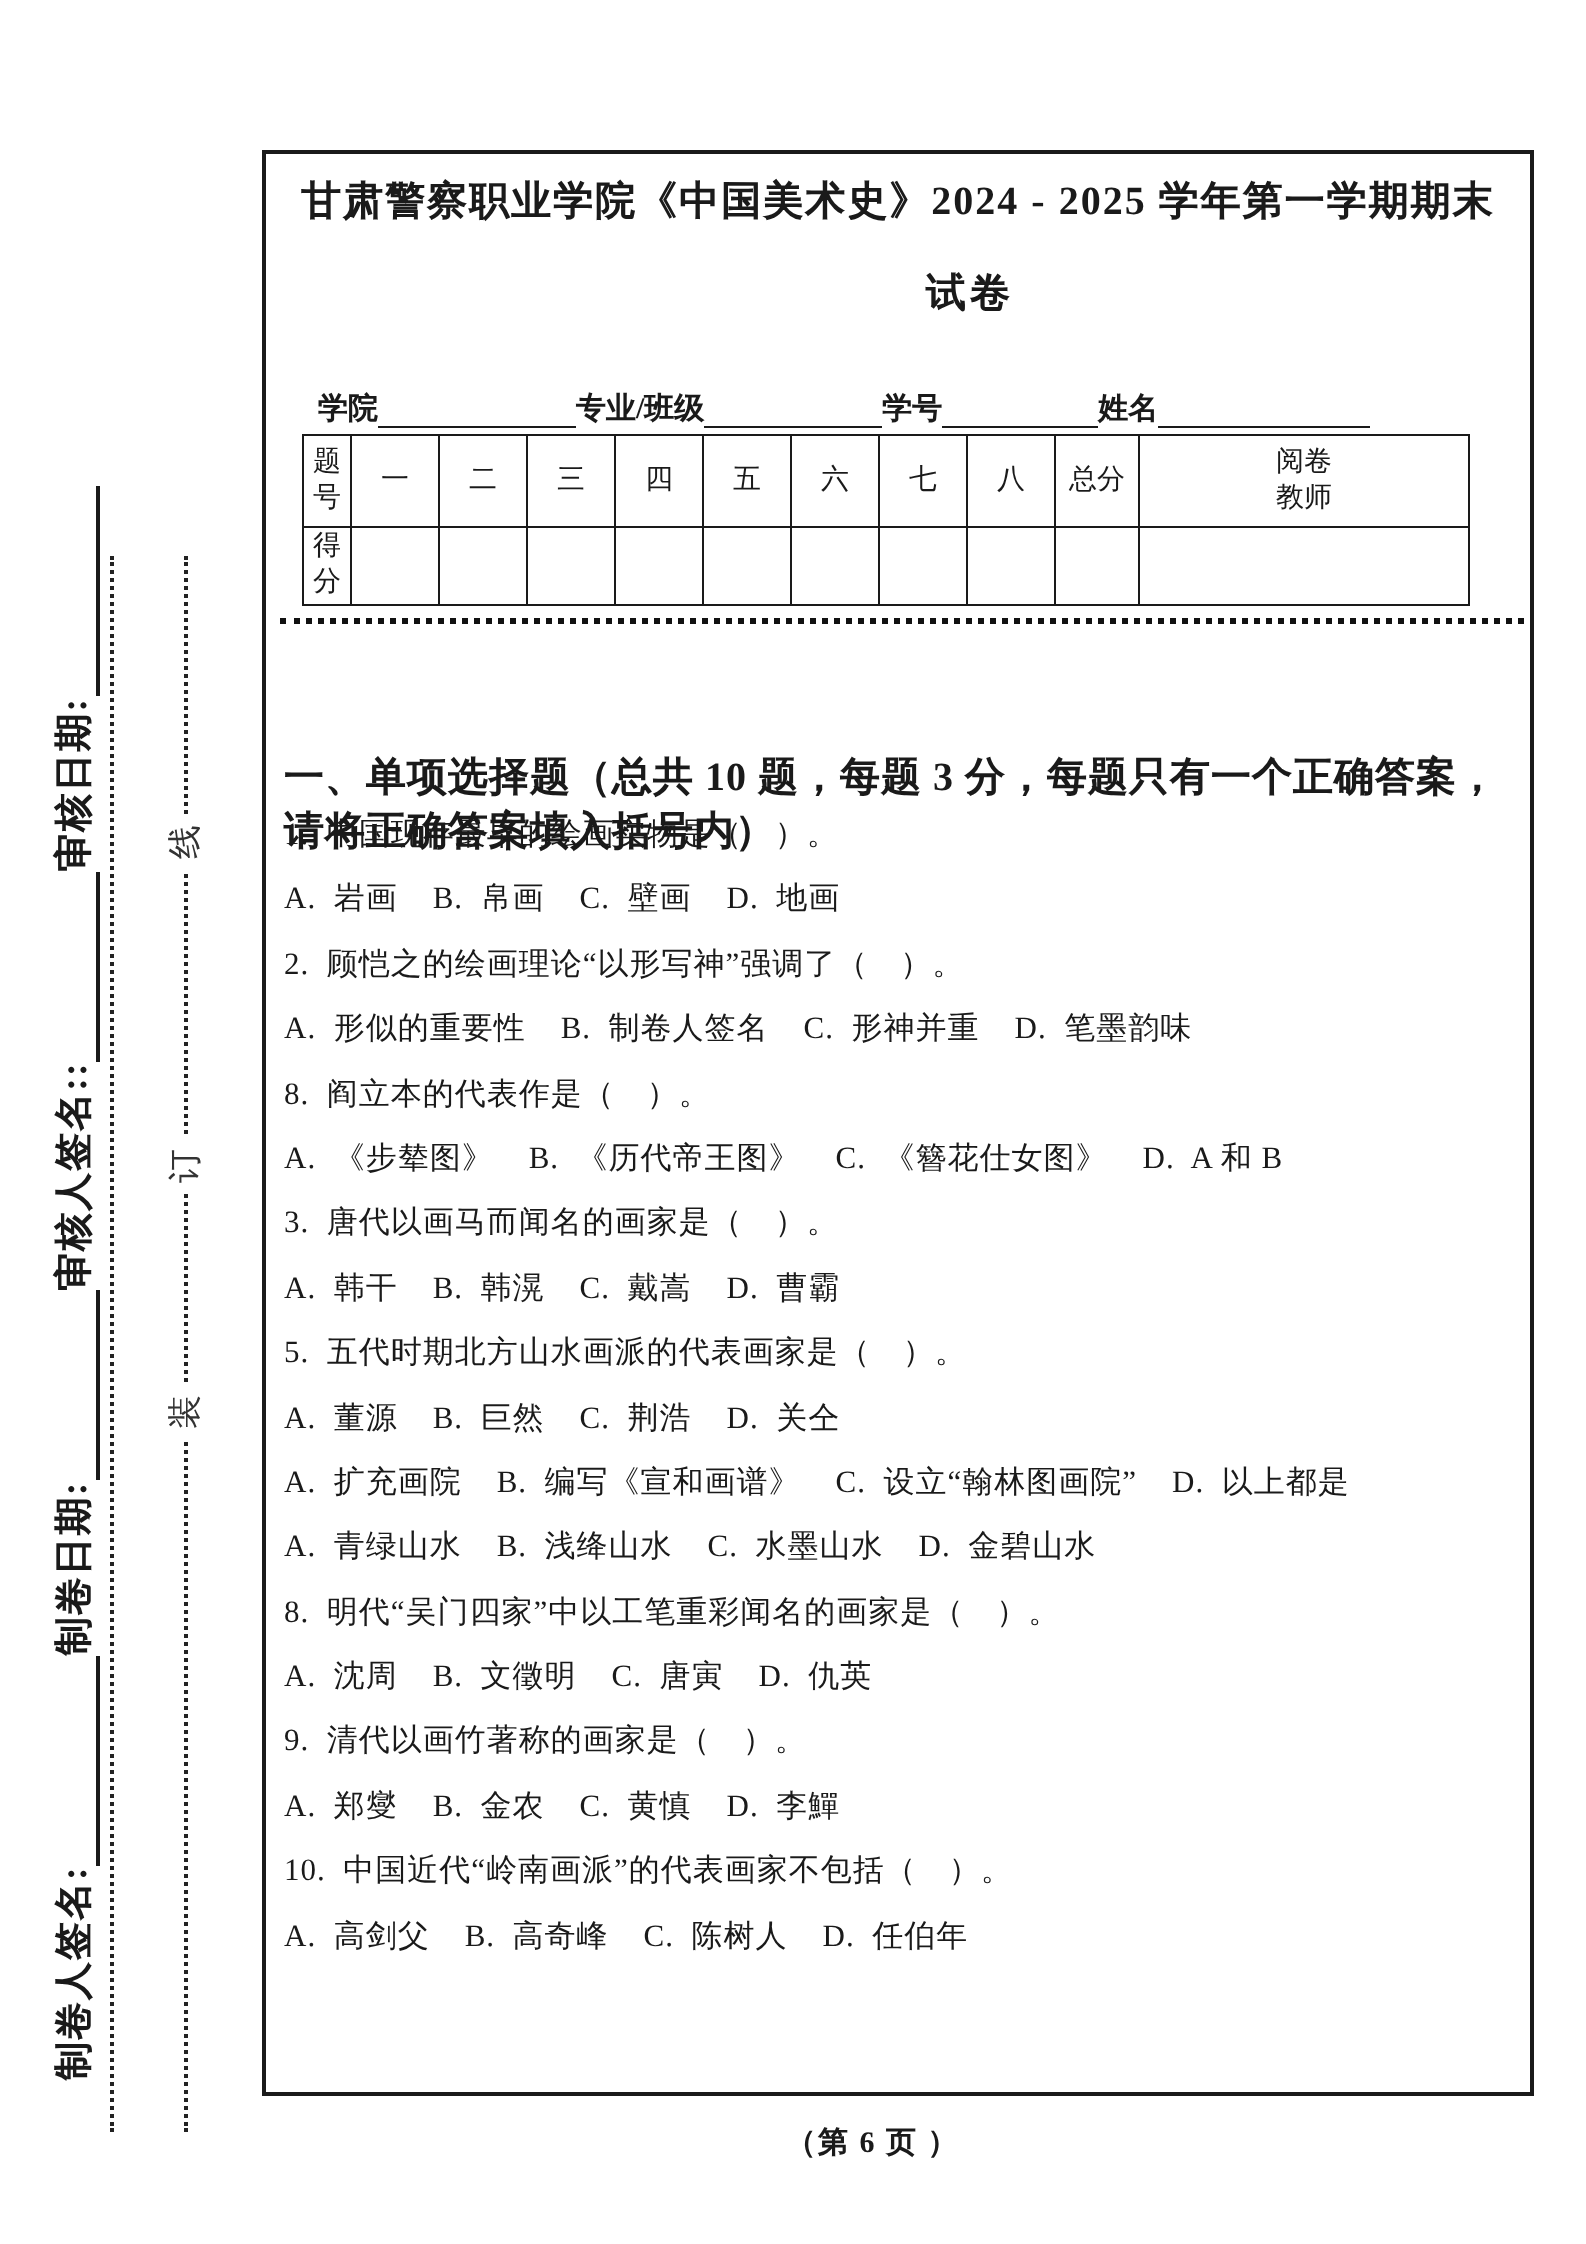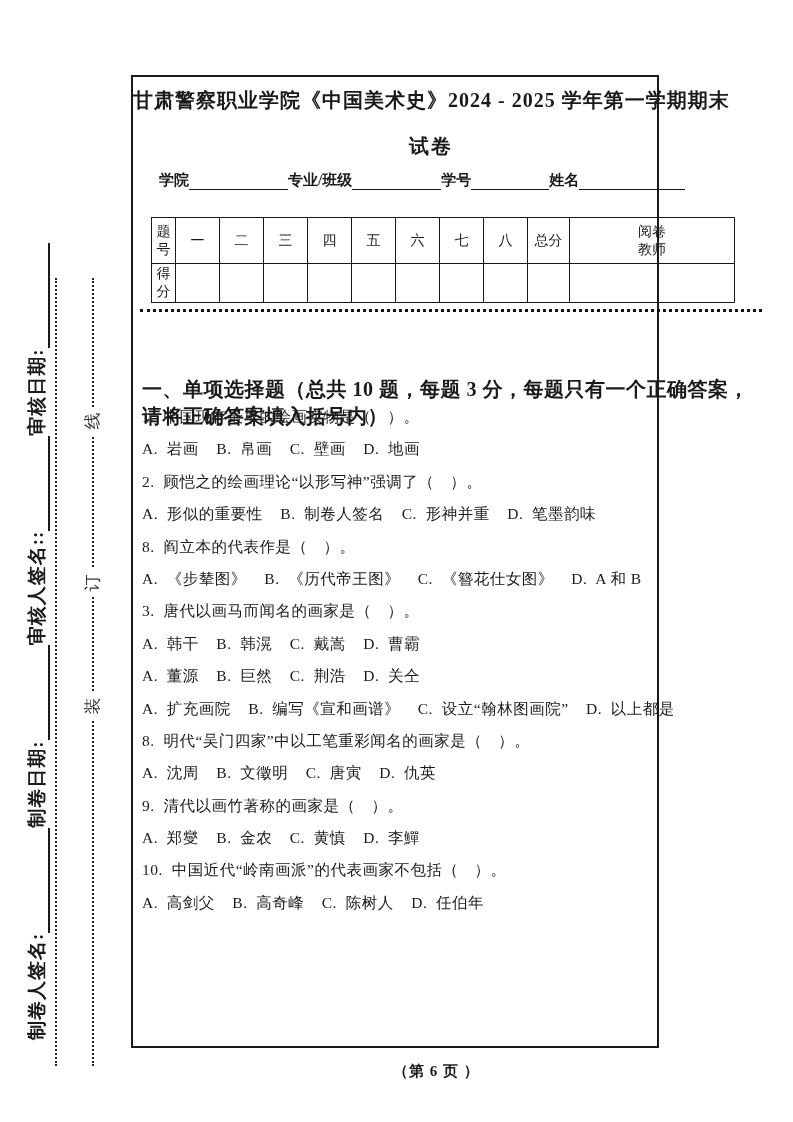--- a/index.html
+++ b/index.html
@@ -25,36 +25,36 @@
   .bind-char{
     position:absolute;left:78px;width:28px;height:24px;background:#fff;
     display:flex;align-items:center;justify-content:center;
     transform:rotate(-90deg);font-size:17px;color:#333;
   }
   .bc-0{top:409px;}
   .bc-1{top:571px;}
   .bc-2{top:694px;}
   
   .main-box{
-    position:absolute;left:131px;top:75px;width:528px;height:973px;
+    position:absolute;left:131px;top:75px;width:636px;height:973px;
     border:2px solid #1a1a1a;box-sizing:border-box;background:#fff;
   }
   .title-line1{
     position:absolute;top:10px;left:0;width:100%;text-align:center;
     font-size:20px;font-weight:600;letter-spacing:1px;white-space:nowrap;
   }
   .title-line2{
     position:absolute;top:56px;left:0;width:100%;text-align:center;
     font-size:20px;font-weight:600;letter-spacing:2px;padding-left:36px;
   }
   .fields-row{
     position:absolute;top:94px;left:26px;width:586px;
     display:flex;align-items:flex-end;font-size:15px;font-weight:600;
   }
-  .field{display:flex;align-items:flex-end;}
+  .field{display:flex;align-items:flex-end;margin-top:24px;}
   .f-label{white-space:nowrap;}
   .f-blank{display:inline-block;border-bottom:1.5px solid #1a1a1a;height:17px;}
   .f-b0{width:99px;}
   .f-b1{width:89px;}
   .f-b2{width:78px;}
   .f-b3{width:106px;}
   
   .score-table{
     position:absolute;top:140px;left:18px;width:583px;
     border-collapse:collapse;table-layout:fixed;
@@ -180,22 +180,24 @@
 
   <div class="questions-list">
       <div class="q-line">1.  中国现存最早的绘画实物是（　）。</div>
       <div class="q-line">A.  岩画    B.  帛画    C.  壁画    D.  地画</div>
       <div class="q-line">2.  顾恺之的绘画理论“以形写神”强调了（　）。</div>
       <div class="q-line">A.  形似的重要性    B.  制卷人签名    C.  形神并重    D.  笔墨韵味</div>
       <div class="q-line">8.  阎立本的代表作是（　）。</div>
       <div class="q-line">A.  《步辇图》    B.  《历代帝王图》    C.  《簪花仕女图》    D.  A 和 B</div>
       <div class="q-line">3.  唐代以画马而闻名的画家是（　）。</div>
       <div class="q-line">A.  韩干    B.  韩滉    C.  戴嵩    D.  曹霸</div>
+      <div class="q-line">5.  五代时期北方山水画派的代表画家是（　）。</div>
       <div class="q-line">A.  董源    B.  巨然    C.  荆浩    D.  关仝</div>
       <div class="q-line">A.  扩充画院    B.  编写《宣和画谱》    C.  设立“翰林图画院”    D.  以上都是</div>
+      <div class="q-line">A.  青绿山水    B.  浅绛山水    C.  水墨山水    D.  金碧山水</div>
       <div class="q-line">8.  明代“吴门四家”中以工笔重彩闻名的画家是（　）。</div>
       <div class="q-line">A.  沈周    B.  文徵明    C.  唐寅    D.  仇英</div>
       <div class="q-line">9.  清代以画竹著称的画家是（　）。</div>
       <div class="q-line">A.  郑燮    B.  金农    C.  黄慎    D.  李鱓</div>
       <div class="q-line">10.  中国近代“岭南画派”的代表画家不包括（　）。</div>
       <div class="q-line">A.  高剑父    B.  高奇峰    C.  陈树人    D.  任伯年</div>
     </div>
 
 </div>
 

